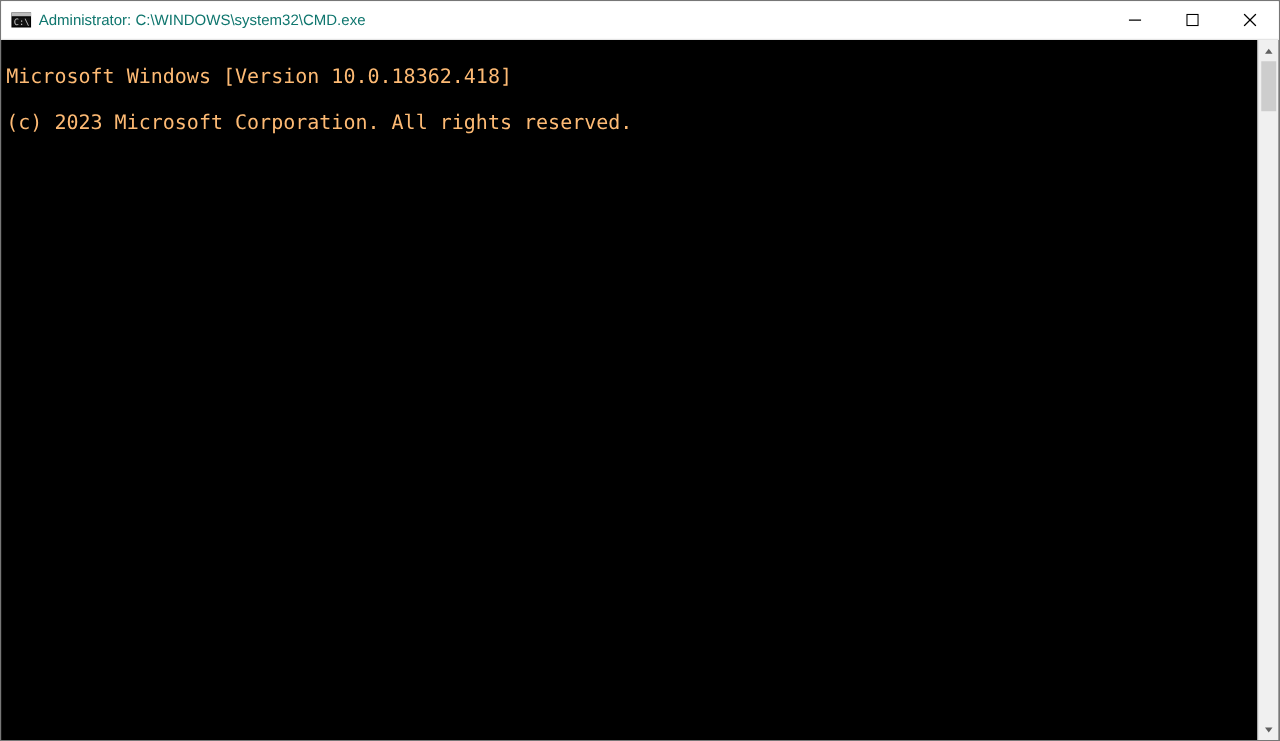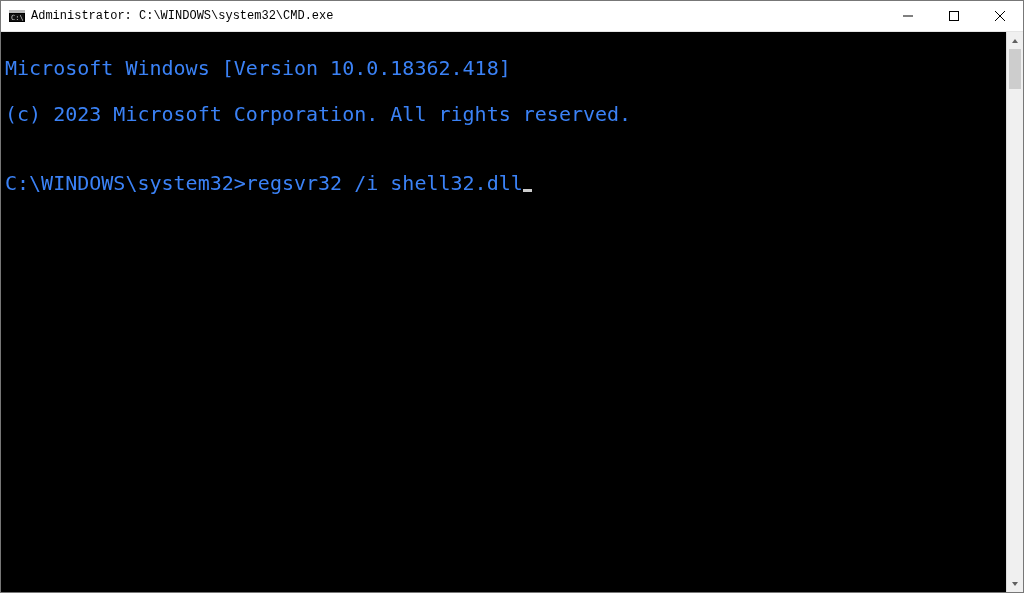--- a/index.html
+++ b/index.html
@@ -30,23 +30,22 @@
       height: 16px;
       margin-left: 8px;
       margin-right: 6px;
       display: flex;
       align-items: center;
       justify-content: center;
     }
     .titlebar-icon svg { display: block; }
     .titlebar-title {
       font-size: 12px;
-      color: #000000;
+      color: #0f766e;
       flex: 0 0 auto;
-      font-family: Liberation Mono, monospace;
     }
     .titlebar-spacer { flex: 1 1 auto; }
     .titlebar-buttons {
       display: flex;
       height: 100%;
     }
     .titlebar-button {
       width: 46px;
       height: 100%;
       display: flex;
@@ -58,23 +57,23 @@
     .titlebar-button svg { display: block; }
     .client-area {
       flex: 1 1 auto;
       display: flex;
       background: #000;
       overflow: hidden;
     }
     .console {
       flex: 1 1 auto;
       background: #000000;
-      color: #3b82f6;
+      color: #fdba74;
       font-family: Consolas, "Lucida Console", monospace;
-      font-size: 20px;
+      font-size: 16px;
       line-height: 1.15;
       padding: 2px 4px;
       white-space: pre;
       overflow: hidden;
     }
     .console .line { display: block; }
     .cursor {
       display: inline-block;
       width: 9px;
       height: 3px;
@@ -144,21 +143,20 @@
           </svg>
       </div>
     </div>
   </div>
 
   <div class="client-area">
     <div class="console">
 <span class="line">Microsoft Windows [Version 10.0.18362.418]</span>
 <span class="line">(c) 2023 Microsoft Corporation. All rights reserved.</span>
 <span class="line"></span>
-<span class="line"><span>C:\WINDOWS\system32&gt;</span><span>regsvr32 /i shell32.dll</span><span class="cursor"></span></span>
     </div>
     <div class="scrollbar">
       <div class="scrollbar-btn">
         <svg width="8" height="8" viewBox="0 0 8 8">
             <polygon points="4,2 7,6 1,6" fill="#606060"></polygon>
           </svg>
       </div>
       <div class="scrollbar-track">
         <div class="scrollbar-thumb"></div>
       </div>

